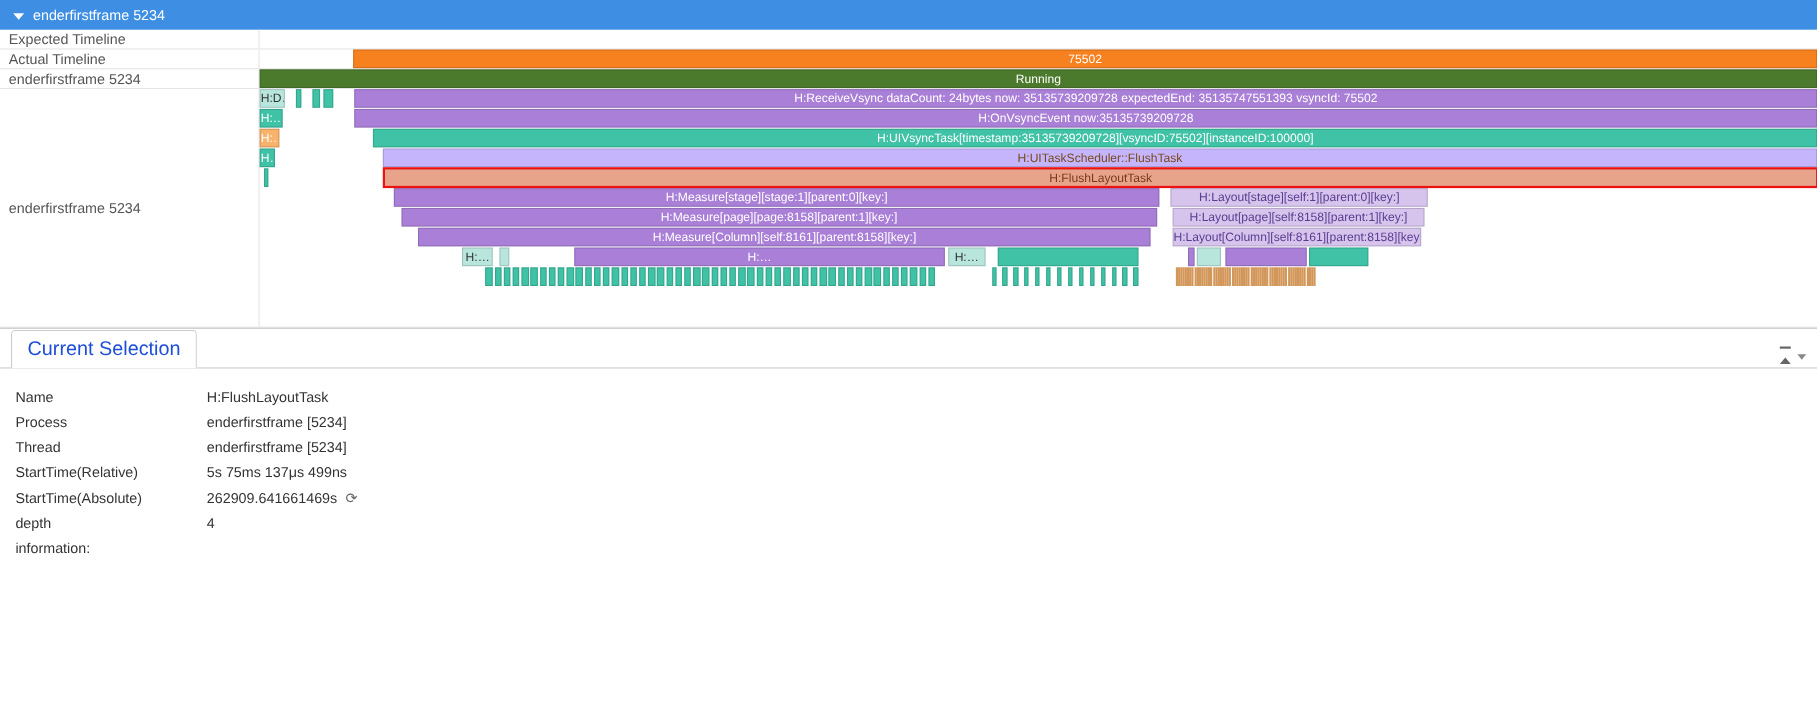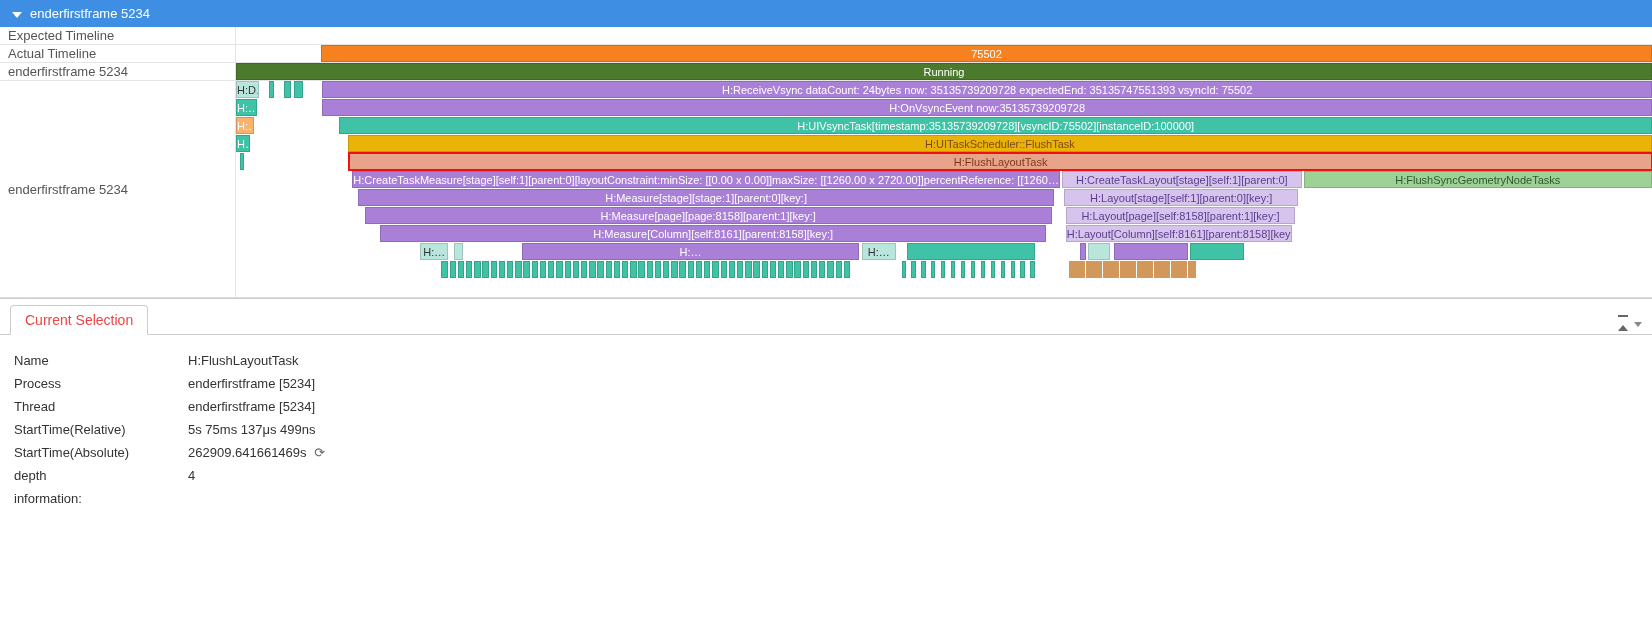--- a/index.html
+++ b/index.html
@@ -14,36 +14,36 @@
 .label-col { width: 236px; flex: 0 0 236px; border-right:1px solid #e5e5e5; padding:1px 8px; color:#555; font-size:13px; overflow:hidden; white-space:nowrap;}
 .track-col { flex:1; position:relative; height:100%; }
 
 .bar { position:absolute; height:17px; top:0; font-size:11px; color:#fff; line-height:17px; text-align:center; overflow:hidden; white-space:nowrap; border:1px solid rgba(0,0,0,0.15); }
 
 .orange { background:#f7801f; }
 .green-dk { background:#4c7a2d; }
 .teal-lt { background:#b8e6dd; color:#333;}
 .teal { background:#3fc2a6; color:#fff;}
 .purple { background:#a97fd7; }
-.tan { background:#eab308; color:#7a4a1a; }
+.tan { background:#c4b5fd; color:#7a4a1a; }
 .salmon { background:#e8a48a; color:#7a3a1a;}
 .green-lt { background:#9ed196; color:#2c5a2c; }
 .lav { background:#d6c4ed; color:#5a3d8f; }
 .orange-lt { background:#f7b26b; }
 
 .selected-red { outline: 2px solid #e11; outline-offset:-1px; z-index:3;}
 
 .multirow { display:flex; }
 .multirow .label-col { display:flex; align-items:center; }
 .multirow .track-col { display:flex; flex-direction:column; }
 .subrow { height:18px; position:relative; }
 
 .bottom { flex:1; display:flex; flex-direction:column; border-top:1px solid #ccc;}
 .tabrow { display:flex; align-items:flex-end; padding:0 10px; border-bottom:1px solid #ccc; height:36px; position:relative;}
-.tab { border:1px solid #ccc; border-bottom:1px solid #fff; background:#fff; padding:6px 14px; border-radius:4px 4px 0 0; margin-bottom:-1px; font-size:14px; color:#ef4444;}
+.tab { border:1px solid #ccc; border-bottom:1px solid #fff; background:#fff; padding:6px 14px; border-radius:4px 4px 0 0; margin-bottom:-1px; font-size:18px; color:#1d4ed8;}
 .tab-icons { margin-left:auto; display:flex; gap:6px; align-items:center; font-size:16px; color:#666; }
 
 .details { padding:14px 8px; }
 .details h3 { font-size:15px; font-weight:normal; color:#333; margin-bottom:12px; }
 .detail-row { display:flex; padding:4px 0; font-size:14.5px; }
 .detail-row .k { width:180px; padding-left:6px; color:#333;}
 .detail-row .v { flex:1; color:#333;}
 .duration-hl { display:inline-block; border:1.5px solid #e11; padding:0 4px; }
 .refresh { display:inline-block; margin-left:4px; color:#666;}
 </style>
@@ -94,25 +94,20 @@
         <div class="bar orange-lt" style="left:0; width:1.3%;">H:…</div>
         <div class="bar teal" style="left:7.3%; right:0;">H:UIVsyncTask[timestamp:35135739209728][vsyncID:75502][instanceID:100000]</div>
       </div>
       <div class="subrow">
         <div class="bar teal" style="left:0; width:1.0%;">H…</div>
         <div class="bar tan" style="left:7.9%; right:0;">H:UITaskScheduler::FlushTask</div>
       </div>
       <div class="subrow">
         <div class="bar teal" style="left:0.3%; width:0.3%;"></div>
         <div class="bar salmon selected-red" style="left:8.0%; right:0;">H:FlushLayoutTask</div>
-      </div>
-      <div class="subrow">
-        <div class="bar purple" style="left:8.2%; width:50.0%;">H:CreateTaskMeasure[stage][self:1][parent:0][layoutConstraint:minSize: [[0.00 x 0.00]]maxSize: [[1260.00 x 2720.00]]percentReference: [[1260…</div>
-        <div class="bar lav" style="left:58.3%; width:17.0%;">H:CreateTaskLayout[stage][self:1][parent:0]</div>
-        <div class="bar green-lt" style="left:75.4%; width:24.6%;">H:FlushSyncGeometryNodeTasks</div>
       </div>
       <div class="subrow">
         <div class="bar purple" style="left:8.6%; width:49.2%;">H:Measure[stage][stage:1][parent:0][key:]</div>
         <div class="bar lav" style="left:58.5%; width:16.5%;">H:Layout[stage][self:1][parent:0][key:]</div>
       </div>
       <div class="subrow">
         <div class="bar purple" style="left:9.1%; width:48.5%;">H:Measure[page][page:8158][parent:1][key:]</div>
         <div class="bar lav" style="left:58.6%; width:16.2%;">H:Layout[page][self:8158][parent:1][key:]</div>
       </div>
       <div class="subrow">

